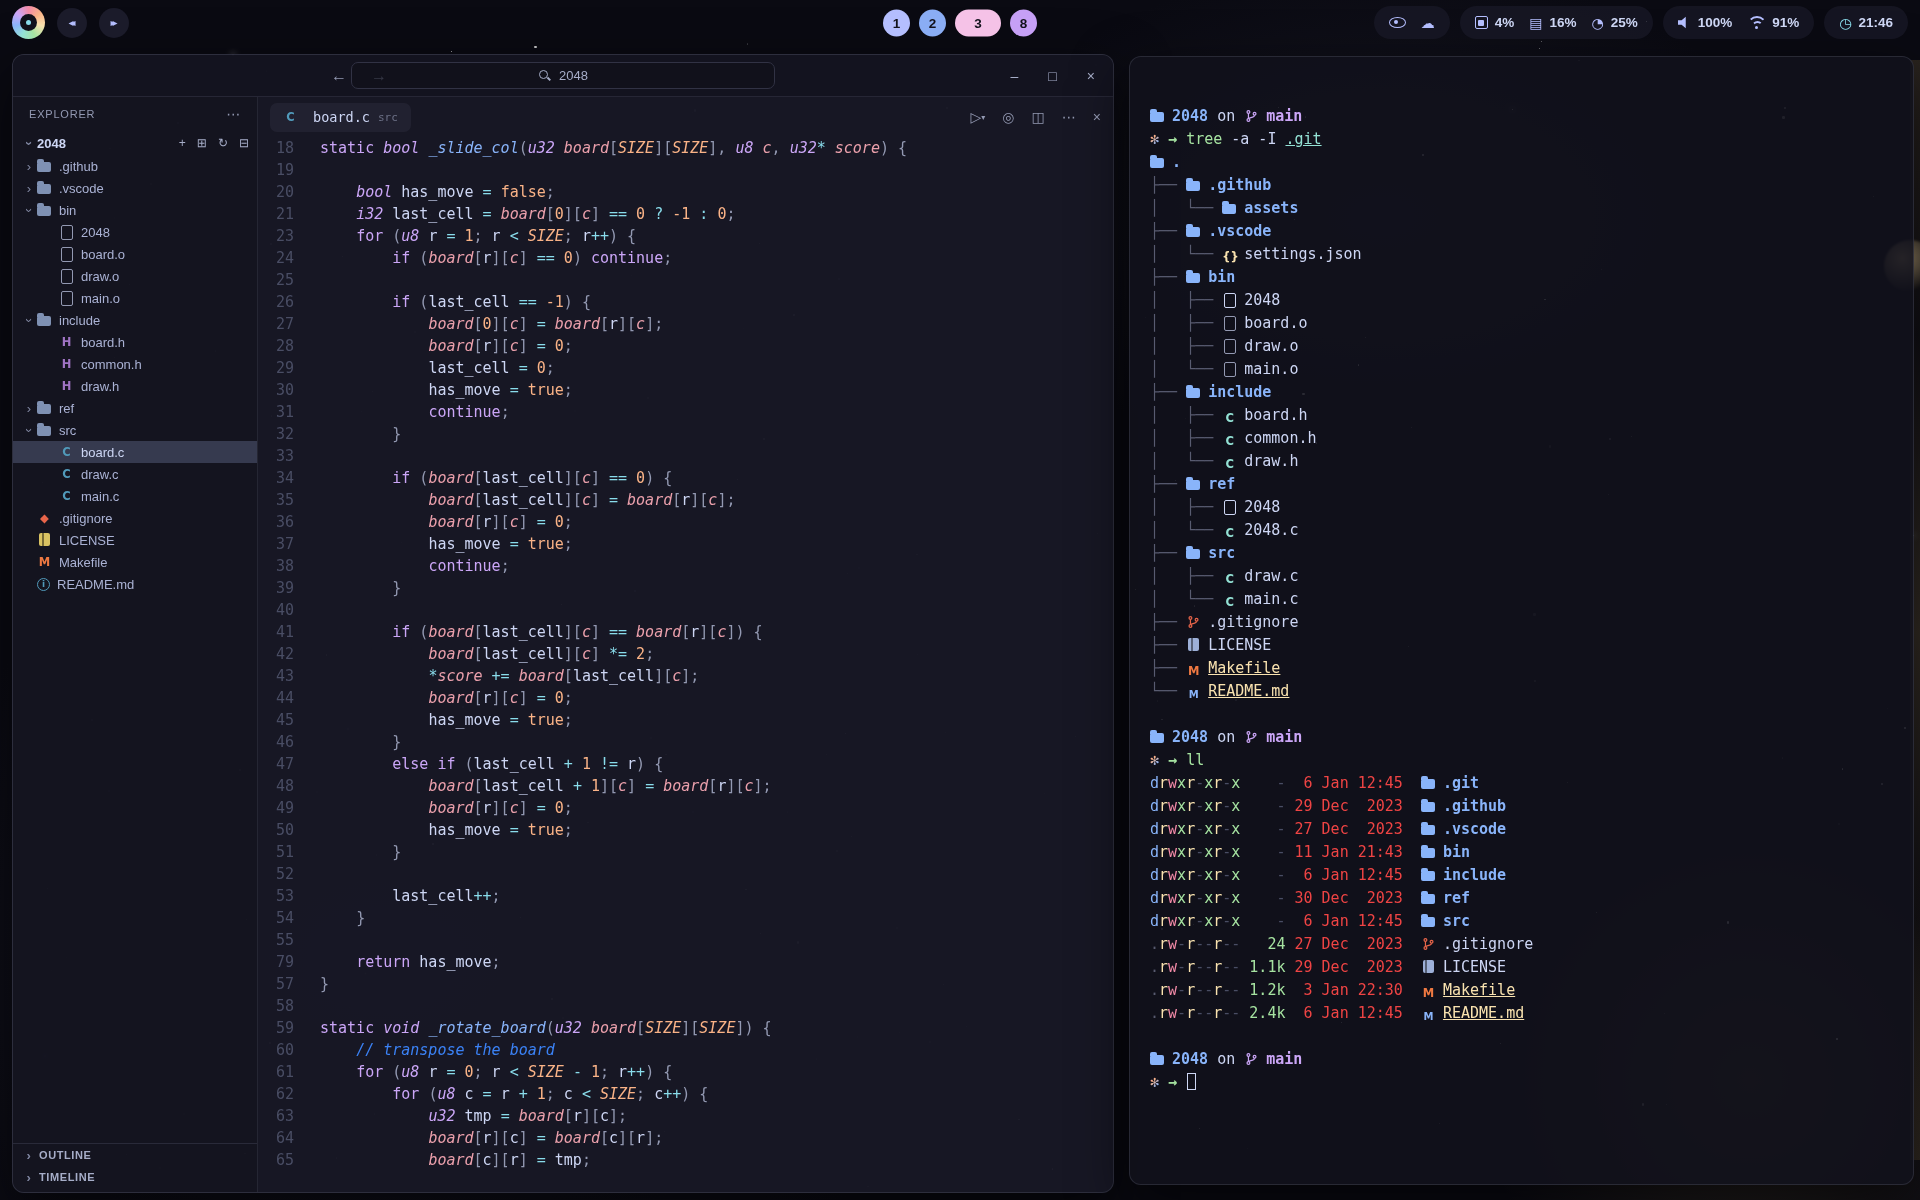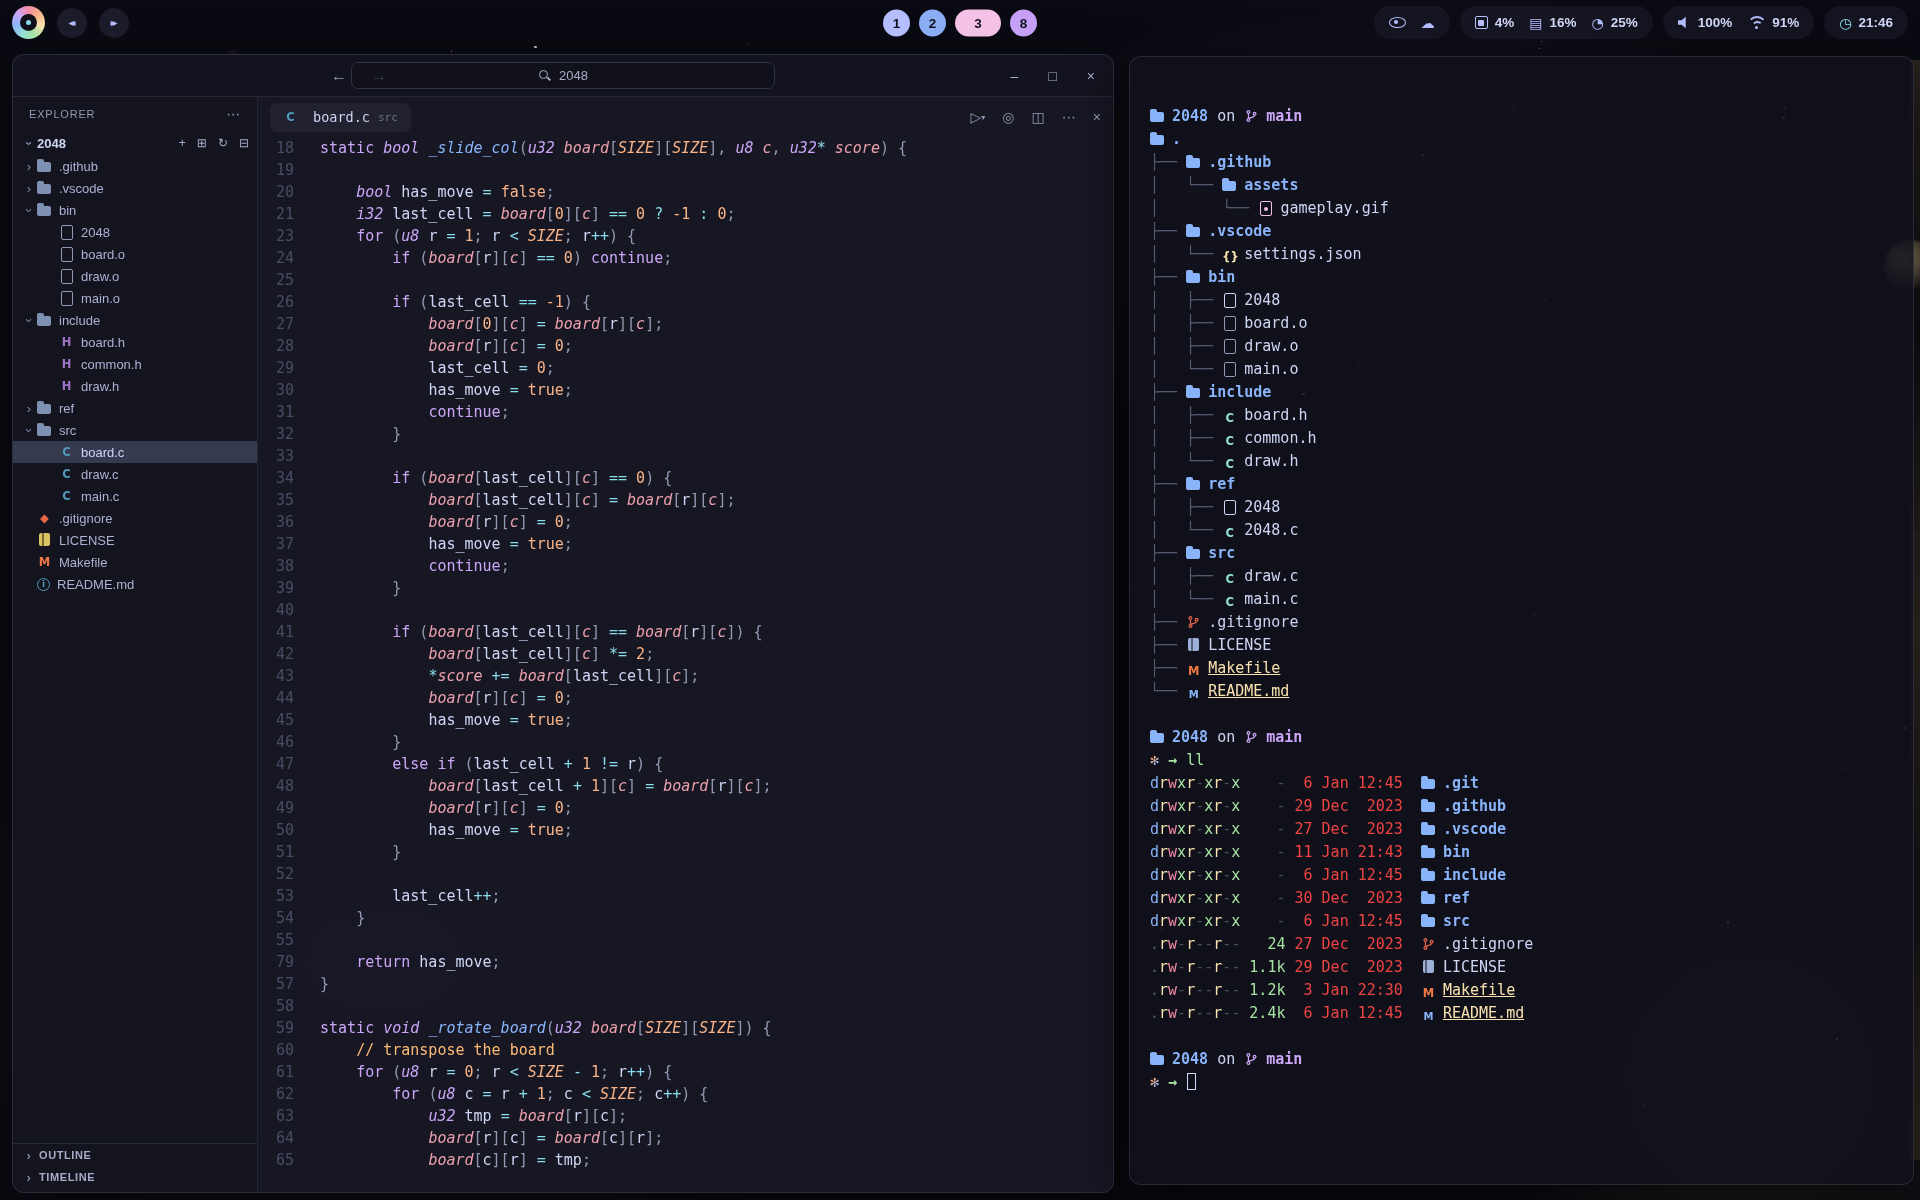--- a/index.html
+++ b/index.html
@@ -122,21 +122,21 @@
   .ct { white-space:pre; }
   .tk-k { color:#cba6f7; }
   .tk-t { color:#cba6f7; font-style:italic; }
   .tk-f { color:#89b4fa; font-style:italic; }
   .tk-p { color:#eba0ac; font-style:italic; }
   .tk-v { color:#cdd6f4; }
   .tk-n { color:#fab387; }
   .tk-C { color:#fab387; font-style:italic; }
   .tk-o { color:#89dceb; }
   .tk-g { color:#9399b2; }
-  .tk-c { color:#fdba74; }
+  .tk-c { color:#3b82f6; font-style:italic; }
   .tk-x { color:#cdd6f4; }
 
   
   .terminal { left:1129px; top:56px; width:785px; height:1129px; background:rgba(17,17,27,.88);
     padding:48px 20px 0 20px; font-family:"DejaVu Sans Mono", monospace; font-size:15px;
     line-height:23px; color:#cdd6f4; overflow:hidden; cursor:text; }
   .tline { white-space:pre; height:23px; }
   .p-dir { color:#89b4fa; font-weight:bold; }
   .p-on  { color:#cdd6f4; }
   .p-branch { color:#cba6f7; font-weight:bold; }
@@ -778,24 +778,24 @@
   <div class="term-content">
       <div class="tline"><span class="ic ic-folder" style="--c: #89b4fa;"></span><span class="p-dir">2048</span><span class="p-on"> on </span><svg viewBox="0 0 16 16" class="ic" style="color: rgb(203, 166, 247);">
           <g fill="none" stroke="currentColor" stroke-width="1.4">
             <circle cx="4.5" cy="3.5" r="1.6"></circle>
             <circle cx="4.5" cy="12.5" r="1.6"></circle>
             <circle cx="11.5" cy="5.5" r="1.6"></circle>
             <path d="M4.5 5.1v5.8"></path>
             <path d="M11.5 7.1c0 2.6-4.5 2.4-7 3.6"></path>
           </g>
         </svg><span class="p-branch">main</span></div>
+      <div class="tline"><span class="snow">✻</span><span> </span><span class="arrow">→ </span><span class="cmd">tree</span><span class="arg"> -a -I </span><span class="path">.git</span></div>
       <div class="tline"><span class="pre"></span><span class="ic ic-folder" style="--c: #89b4fa;"></span><span class="nm-dir">.</span></div>
       <div class="tline"><span class="pre">├── </span><span class="ic ic-folder" style="--c: #89b4fa;"></span><span class="nm-dir">.github</span></div>
       <div class="tline"><span class="pre">│   └── </span><span class="ic ic-folder" style="--c: #89b4fa;"></span><span class="nm-dir">assets</span></div>
-      <div class="tline"><span class="pre">│       └── </span><span class="ic ic-file ic-image" style="--c: #f5c2e7;"></span><span class="nm-file">gameplay.gif</span></div>
       <div class="tline"><span class="pre">├── </span><span class="ic ic-folder" style="--c: #89b4fa;"></span><span class="nm-dir">.vscode</span></div>
       <div class="tline"><span class="pre">│   └── </span><span class="ic ic-txt" style="--c: #f9e2af; color: rgb(249, 226, 175);">{}</span><span class="nm-file">settings.json</span></div>
       <div class="tline"><span class="pre">├── </span><span class="ic ic-folder" style="--c: #89b4fa;"></span><span class="nm-dir">bin</span></div>
       <div class="tline"><span class="pre">│   ├── </span><span class="ic ic-file" style="--c: #cdd6f4;"></span><span class="nm-file">2048</span></div>
       <div class="tline"><span class="pre">│   ├── </span><span class="ic ic-file" style="--c: #9399b2;"></span><span class="nm-file">board.o</span></div>
       <div class="tline"><span class="pre">│   ├── </span><span class="ic ic-file" style="--c: #9399b2;"></span><span class="nm-file">draw.o</span></div>
       <div class="tline"><span class="pre">│   └── </span><span class="ic ic-file" style="--c: #9399b2;"></span><span class="nm-file">main.o</span></div>
       <div class="tline"><span class="pre">├── </span><span class="ic ic-folder" style="--c: #89b4fa;"></span><span class="nm-dir">include</span></div>
       <div class="tline"><span class="pre">│   ├── </span><span class="ic ic-txt" style="--c: #94e2d5; color: rgb(148, 226, 213);">C</span><span class="nm-file">board.h</span></div>
       <div class="tline"><span class="pre">│   ├── </span><span class="ic ic-txt" style="--c: #94e2d5; color: rgb(148, 226, 213);">C</span><span class="nm-file">common.h</span></div>

